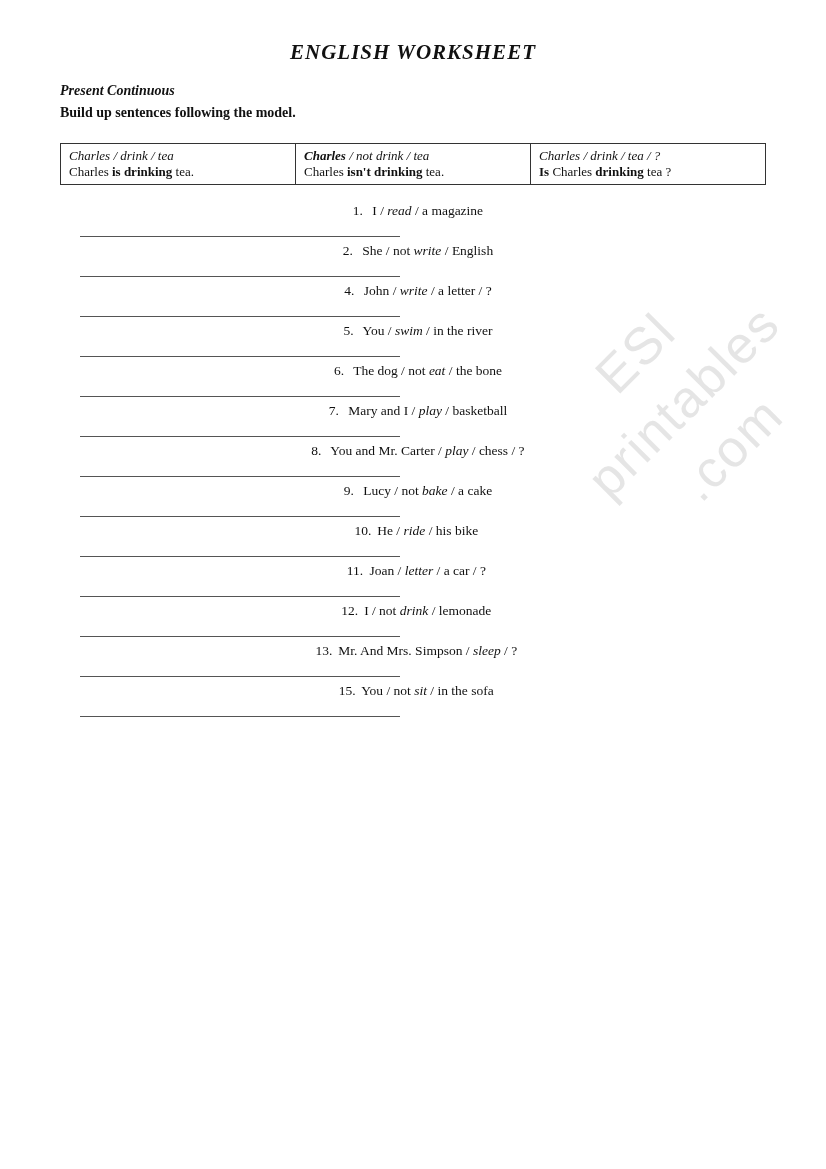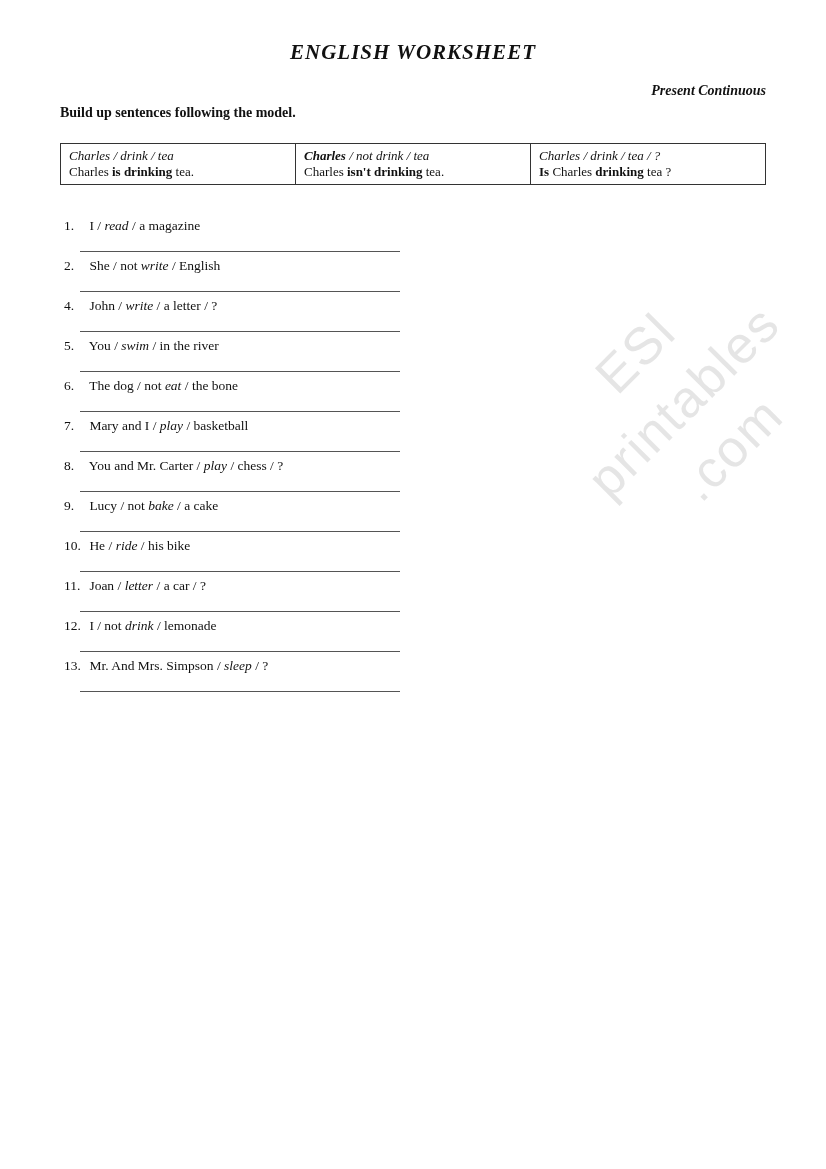--- a/index.html
+++ b/index.html
@@ -32,38 +32,38 @@
     .page-title {
       text-align: center;
       font-style: italic;
       font-weight: bold;
       font-size: 21px;
       letter-spacing: 1px;
       margin-bottom: 18px;
     }
 
     .subtitle {
-      text-align: right;
+      text-align: left;
       font-style: italic;
       font-weight: bold;
       font-size: 14px;
       margin-bottom: 6px;
     }
 
     .instructions {
       font-size: 14px;
       font-weight: bold;
       margin-bottom: 22px;
     }
 
     
     .model-table {
       border-collapse: collapse;
       width: 100%;
-      margin-bottom: 33px;
+      margin-bottom: 18px;
       font-size: 13px;
     }
 
     .model-table td {
       border: 1px solid #333;
       padding: 4px 8px;
       vertical-align: top;
       width: 33.33%;
     }
 
@@ -72,20 +72,21 @@
 
     
     .exercise-list {
       list-style: none;
       margin: 0;
       padding: 0;
     }
 
     .exercise-item {
       margin-bottom: 2px;
+      text-align: center;
     }
 
     .exercise-item .question-text {
       font-size: 13.5px;
       padding-left: 4px;
     }
 
     .exercise-item .answer-line {
       border-bottom: 1px solid #555;
       width: 320px;
@@ -182,13 +183,17 @@
     <span class="answer-line"></span>
   </li>
   <li class="exercise-item">
     <span class="question-text"><span class="num">12.</span> I / not <em>drink</em> / lemonade</span>
     <span class="answer-line"></span>
   </li>
   <li class="exercise-item">
     <span class="question-text"><span class="num">13.</span> Mr. And Mrs. Simpson / <em>sleep</em> / ?</span>
     <span class="answer-line"></span>
   </li>
+  <li class="exercise-item">
+    <span class="question-text"><span class="num">15.</span> You / not <em>sit</em> / in the sofa</span>
+    <span class="answer-line"></span>
+  </li>
 </ul>
 
 </body></html>

